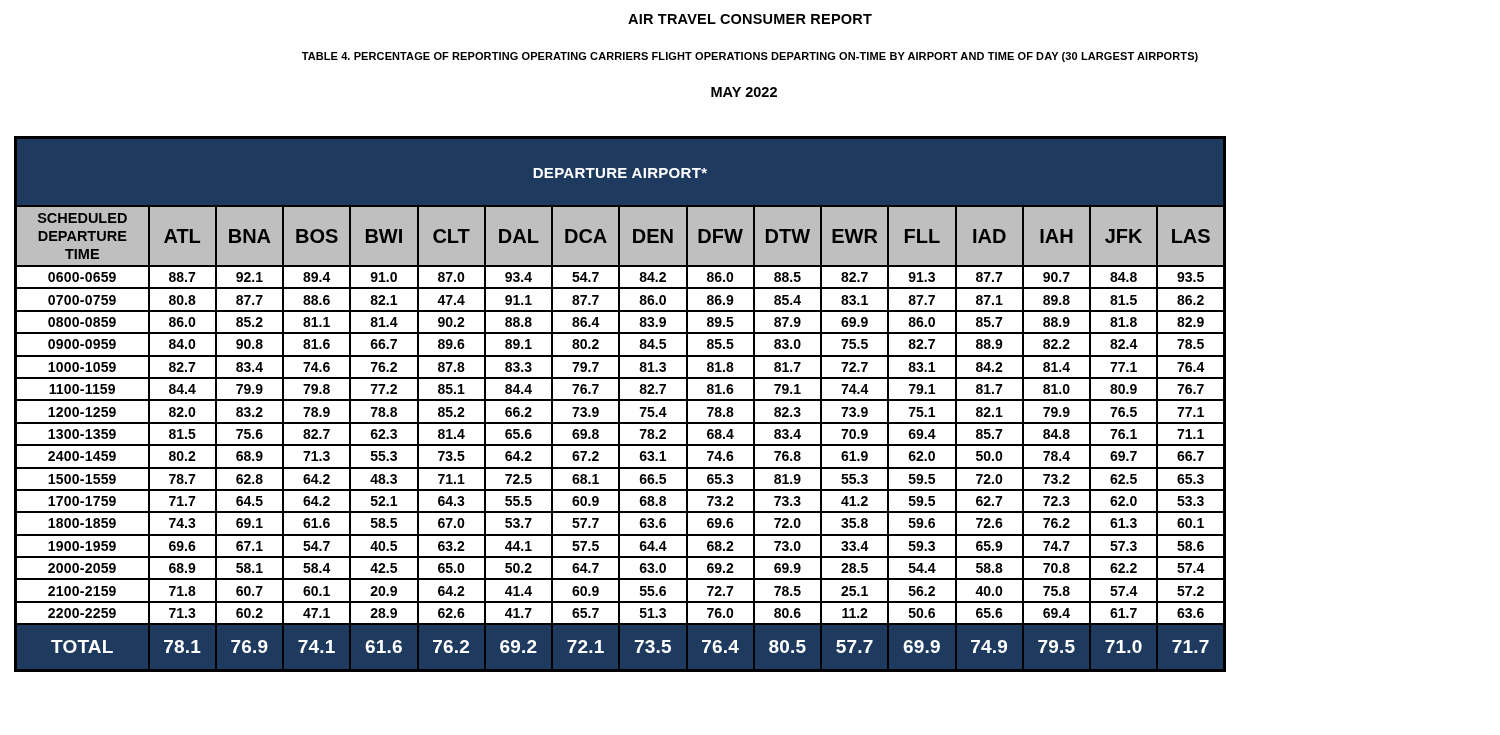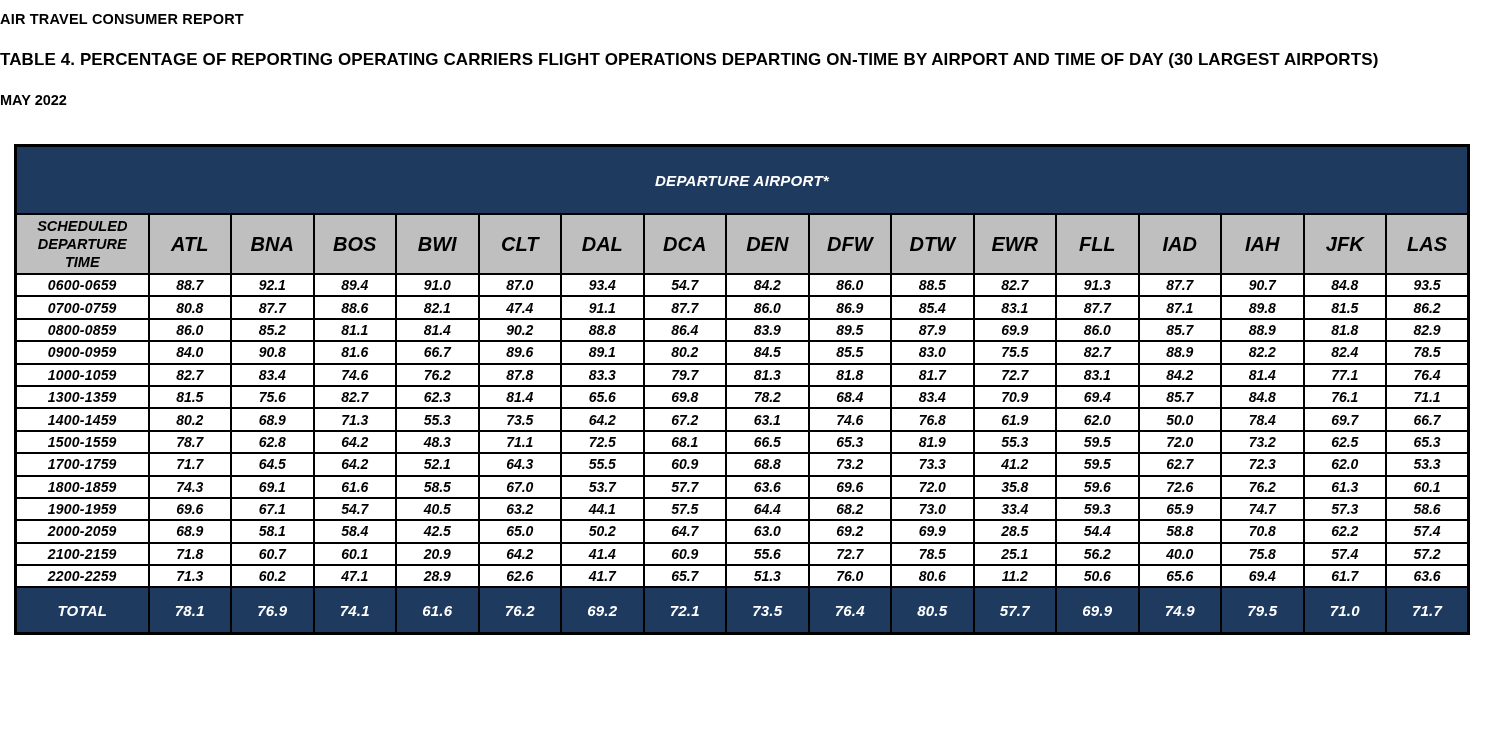--- a/index.html
+++ b/index.html
@@ -8,40 +8,39 @@
     --line:#000000;
   }
   html,body{margin:0;padding:0;}
   body{
     width:1500px;height:735px;
     background:#ffffff;
     font-family:"Liberation Sans", sans-serif;
     color:#000;
     overflow:hidden;
   }
-  .titles{text-align:left;}
+  .titles{text-align:center;}
   .report-title{
     margin:0;padding-top:11px;
     font-size:14.5px;font-weight:bold;letter-spacing:.2px;
   }
   .report-subtitle{
     margin:23px 0 0 0;
-    font-size:17px;font-weight:bold;letter-spacing:.1px;
+    font-size:11px;font-weight:bold;letter-spacing:.1px;
   }
   .report-period{
     margin:22px 12px 0 0;
     font-size:14.5px;font-weight:bold;
   }
   table.report{
     margin:36px 0 0 14px;
-    width:1456px;
+    width:1212px;
     table-layout:fixed;
     border-collapse:collapse;
     border:3px solid var(--line);
-    font-style:italic;
   }
   table.report th, table.report td{
     border:2px solid var(--line);
     text-align:center;
     vertical-align:middle;
     padding:0;
     font-weight:bold;
     overflow:hidden;
   }
   .banner{
@@ -64,21 +63,21 @@
   tbody td{
     height:20.4px;
     font-size:14px;
     background:#ffffff;
   }
   tbody td.time{letter-spacing:.2px;}
   .total-row td{
     background:var(--navy);
     color:#ffffff;
     height:44px;
-    font-size:15px;
+    font-size:19px;
     letter-spacing:.2px;
   }
 </style>
 </head>
 <body>
 
 <div class="titles">
   <h1 class="report-title">AIR TRAVEL CONSUMER REPORT</h1>
   <div class="report-subtitle">TABLE 4. PERCENTAGE OF REPORTING OPERATING CARRIERS FLIGHT OPERATIONS DEPARTING ON-TIME BY AIRPORT AND TIME OF DAY (30 LARGEST AIRPORTS)</div>
   <div class="report-period">MAY 2022</div>
@@ -203,40 +202,78 @@
         <td>81.8</td>
         <td>81.7</td>
         <td>72.7</td>
         <td>83.1</td>
         <td>84.2</td>
         <td>81.4</td>
         <td>77.1</td>
         <td>76.4</td>
       </tr>
       <tr>
+        <td class="time">1100-1159</td>
+        <td>84.4</td>
+        <td>79.9</td>
+        <td>79.8</td>
+        <td>77.2</td>
+        <td>85.1</td>
+        <td>84.4</td>
+        <td>76.7</td>
+        <td>82.7</td>
+        <td>81.6</td>
+        <td>79.1</td>
+        <td>74.4</td>
+        <td>79.1</td>
+        <td>81.7</td>
+        <td>81.0</td>
+        <td>80.9</td>
+        <td>76.7</td>
+      </tr>
+      <tr>
+        <td class="time">1200-1259</td>
+        <td>82.0</td>
+        <td>83.2</td>
+        <td>78.9</td>
+        <td>78.8</td>
+        <td>85.2</td>
+        <td>66.2</td>
+        <td>73.9</td>
+        <td>75.4</td>
+        <td>78.8</td>
+        <td>82.3</td>
+        <td>73.9</td>
+        <td>75.1</td>
+        <td>82.1</td>
+        <td>79.9</td>
+        <td>76.5</td>
+        <td>77.1</td>
+      </tr>
+      <tr>
         <td class="time">1300-1359</td>
         <td>81.5</td>
         <td>75.6</td>
         <td>82.7</td>
         <td>62.3</td>
         <td>81.4</td>
         <td>65.6</td>
         <td>69.8</td>
         <td>78.2</td>
         <td>68.4</td>
         <td>83.4</td>
         <td>70.9</td>
         <td>69.4</td>
         <td>85.7</td>
         <td>84.8</td>
         <td>76.1</td>
         <td>71.1</td>
       </tr>
       <tr>
-        <td class="time">1400-1459</td>
+        <td class="time">2400-1459</td>
         <td>80.2</td>
         <td>68.9</td>
         <td>71.3</td>
         <td>55.3</td>
         <td>73.5</td>
         <td>64.2</td>
         <td>67.2</td>
         <td>63.1</td>
         <td>74.6</td>
         <td>76.8</td>

